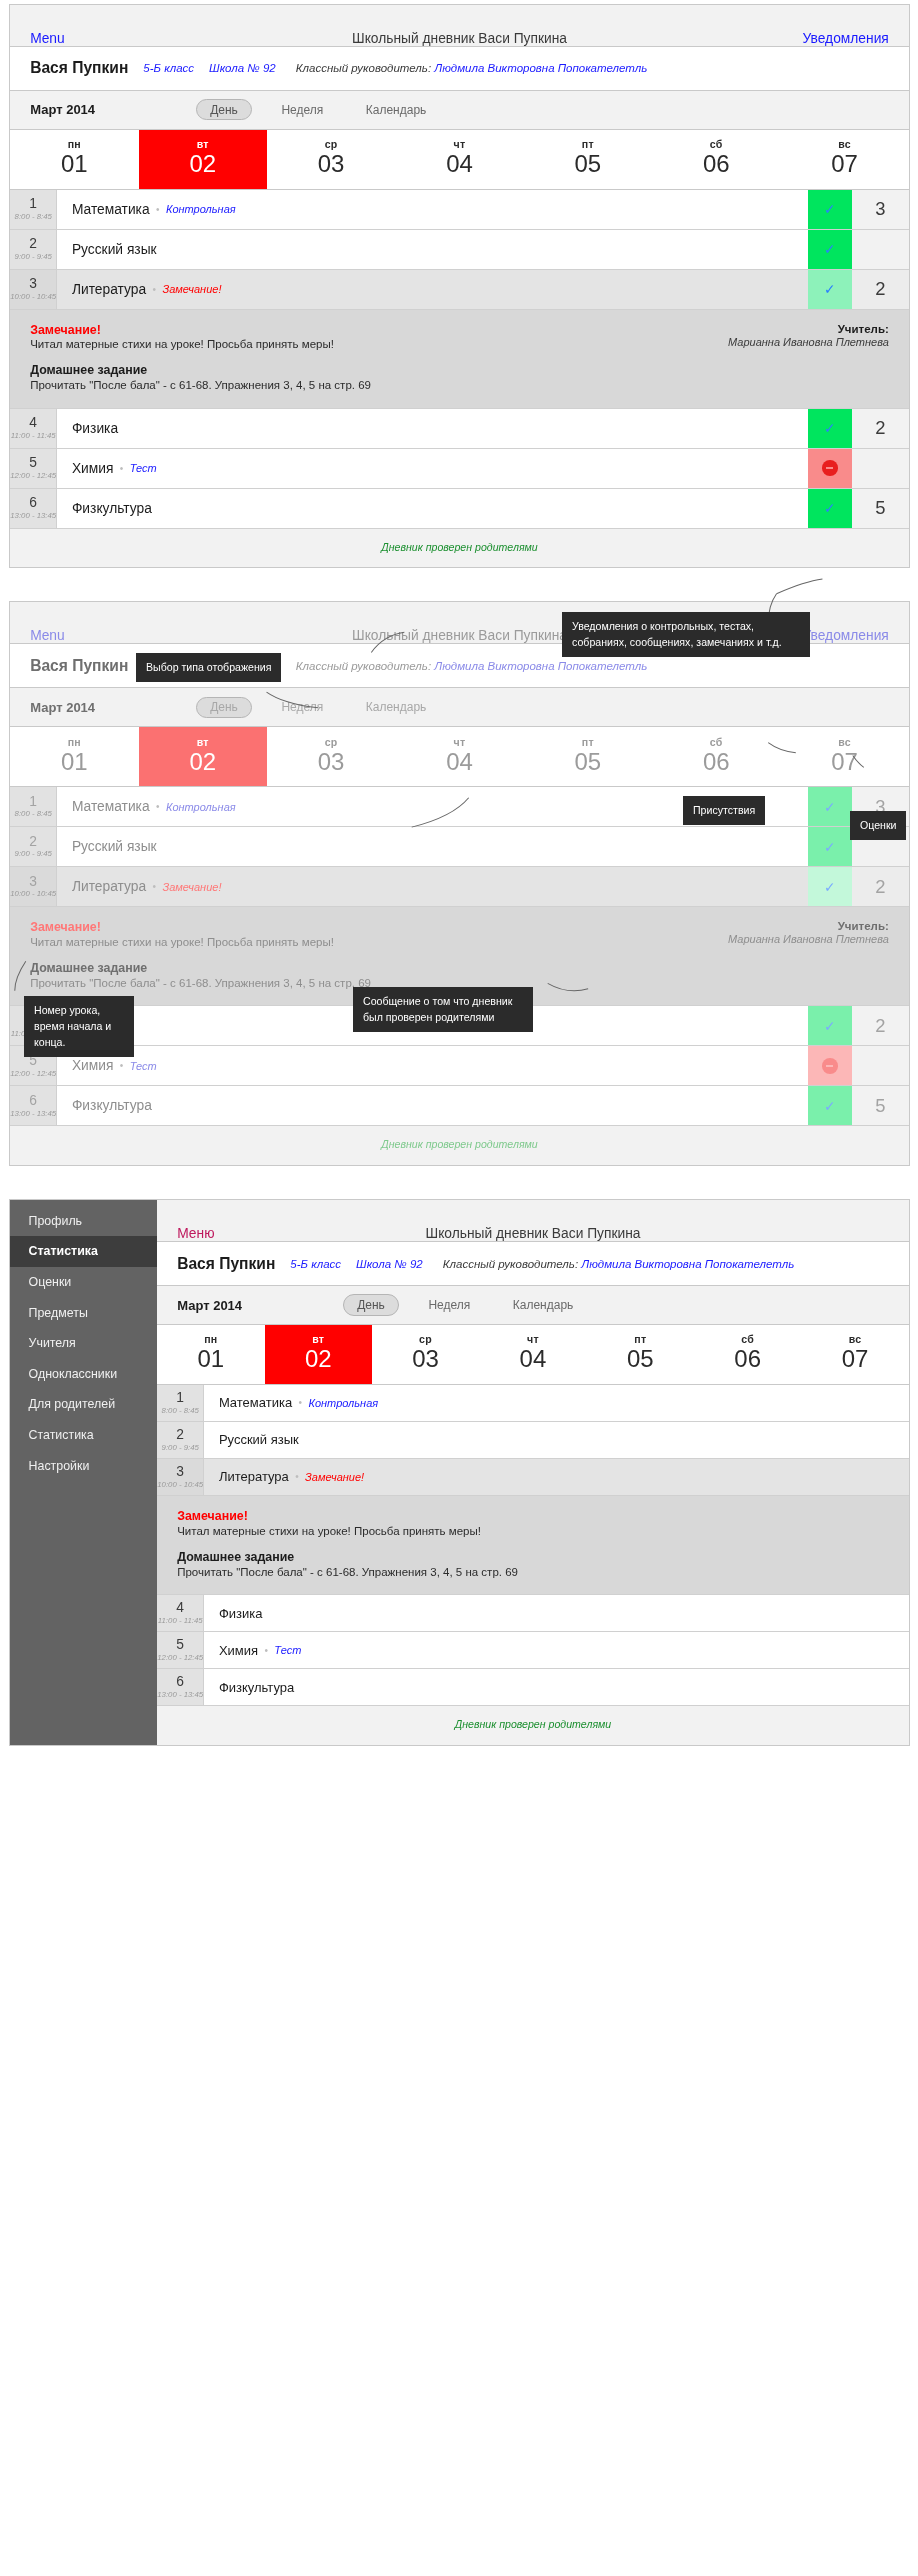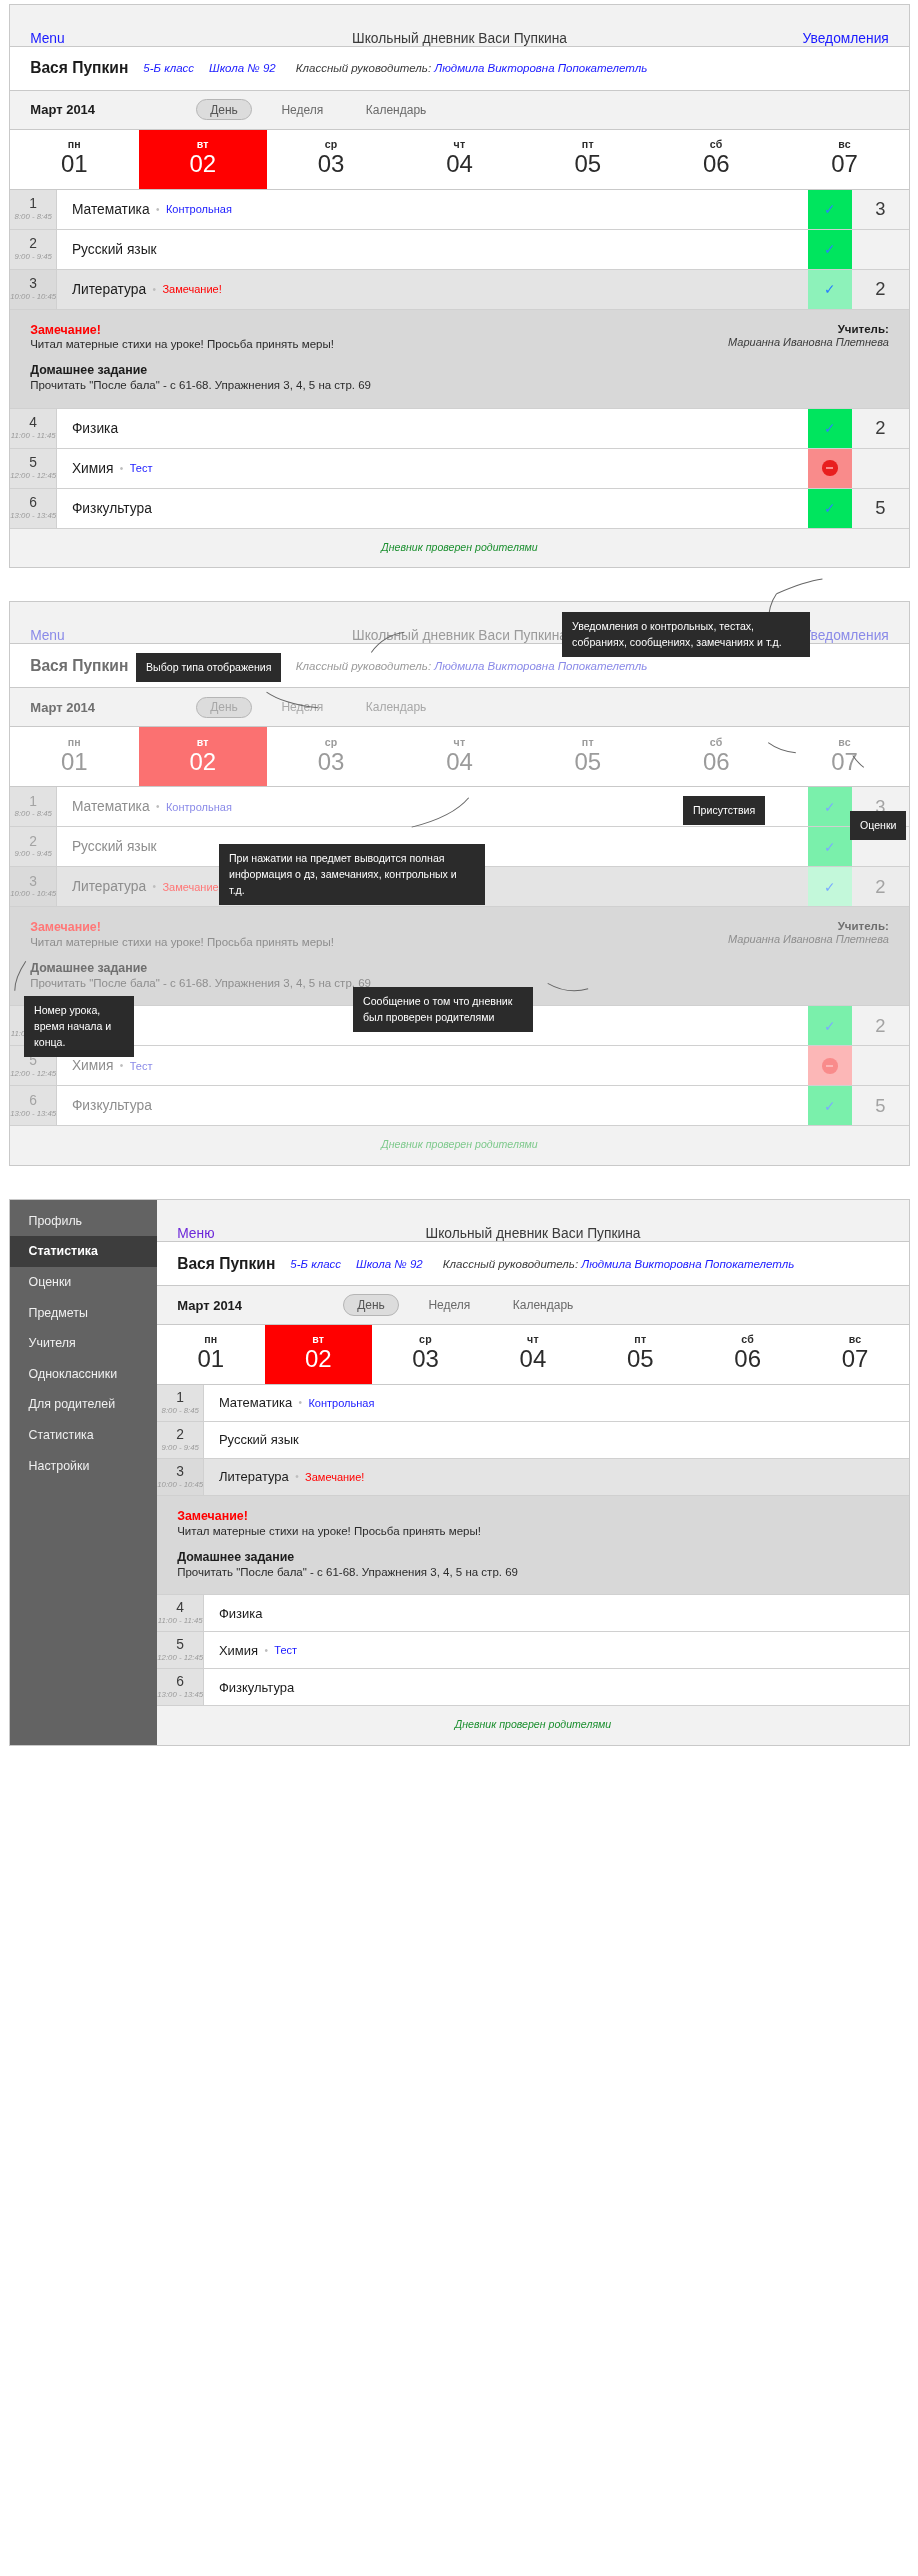--- a/index.html
+++ b/index.html
@@ -95,21 +95,21 @@
     border-right: 0.9px solid #d0d0d0;
   }
   .lrow.alt .lnum { background: #dadada; }
   .lnum .n { font-size: 13.8px; color: #3b3b3b; line-height: 1.05; }
   .lnum .t { font-size: 7.8px; font-style: italic; color: #9a9a9a; white-space: nowrap; }
   .lsubj {
     flex: 1; display: flex; align-items: center; gap: 6.4px;
     padding: 0 14.7px; font-size: 13.8px; color: #1c1c1c;
   }
   .dotsep { color: #bdbdbd; font-size: 10px; }
-  .tag { font-size: 11px; color: #1a1aff; }
+  .tag { font-size: 11px; font-style: italic; color: #1a1aff; }
   .tag.warn { color: #ff0000; }
   .lpres {
     width: 44px; flex: none; display: flex; align-items: center; justify-content: center;
   }
   .lpres.ok { background: #00e55e; }
   .lpres.ok2 { background: #8df2ba; }
   .lpres.absent { background: #f98b8b; }
   .lpres .chk { color: #2b7dff; font-size: 13.8px; }
   .lpres .dash {
     width: 15.6px; height: 15.6px; border-radius: 50%; background: #e81f1f;
@@ -185,21 +185,21 @@
   
   .p3wrap { display: flex; border: 0.9px solid #c9c9c9; }
   .sidebar { width: 147px; flex: none; background: #636363; padding: 5.5px 0 31px 0; }
   .sbitem {
     padding: 8.3px 18.4px; font-size: 12.4px; color: #f0f0f0; cursor: pointer;
   }
   .sbitem.active { background: #3d3d3d; font-weight: bold; color: #ffffff; }
   .p3main { flex: 1; min-width: 0; overflow: hidden; }
   .p3main .topbar, .p3main .studentbar, .p3main .monthbar { border-left: none; }
   .p3main .topbar .app-title { text-align: center; }
-  .p3main .topbar .menu-link { color: #6d28d9; }
+  .p3main .topbar .menu-link { color: #be185d; }
   .p3main .weekstrip .daycell { flex: none; width: 14.2857%; }
   .p3main .lsubj { font-size: 13px; }
 </style>
 </head>
 <body>
 
 <div class="panel" style="padding:3.7px 9.2px 0 9.2px;">
   <div class="app">
 
     <div class="topbar">
@@ -539,21 +539,20 @@
     <path d="M928 204 C 932 210, 936 214, 940 217" stroke="#666" stroke-width="1.1"></path>
     <path d="M510 250 C 500 262, 480 274, 448 282" stroke="#666" stroke-width="1.1"></path>
     <path d="M28 428 C 20 440, 16 450, 16 460" stroke="#666" stroke-width="1.1"></path>
     <path d="M596 452 C 610 460, 626 462, 640 458" stroke="#666" stroke-width="1.1"></path>
   </svg>
 
   <div class="tip" style="left:562px; top:44px; width:248px;">Уведомления о контрольных, тестах, собраниях, сообщениях, замечаниях и т.д.</div>
   <div class="tip" style="left:136px; top:85px;">Выбор типа отображения</div>
   <div class="tip" style="left:683px; top:228px;">Присутствия</div>
   <div class="tip" style="left:850px; top:243px;">Оценки</div>
-  <div class="tip" style="left:219px; top:276px; width:266px;">При нажатии на предмет выводится полная информация о дз, замечаниях, контрольных и т.д.</div>
   <div class="tip" style="left:24px; top:428px; width:110px;">Номер урока,
 время начала и конца.</div>
   <div class="tip" style="left:353px; top:419px; width:180px;">Сообщение о том что дневник был проверен родителями</div>
 </div>
 
 <div class="panel" style="padding:33px 9.2px 18.4px 9.2px;">
   <div class="p3wrap">
 
     <div class="sidebar">
       <div class="sbitem">Профиль</div>

